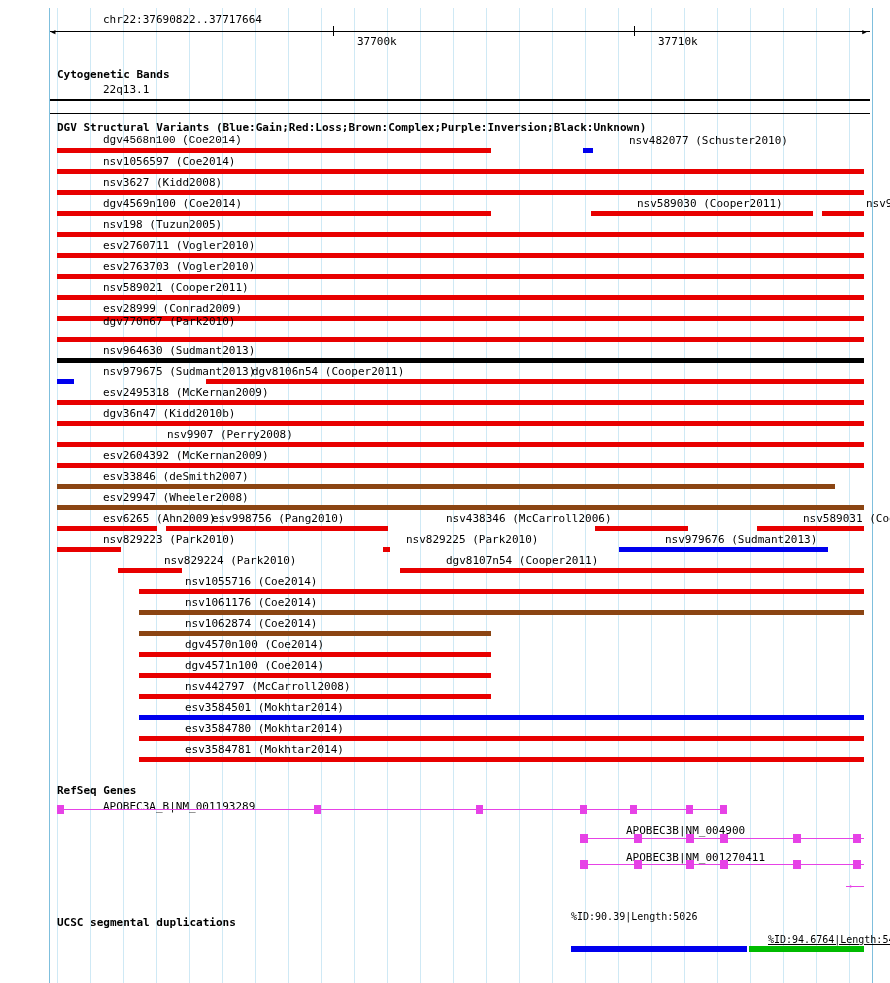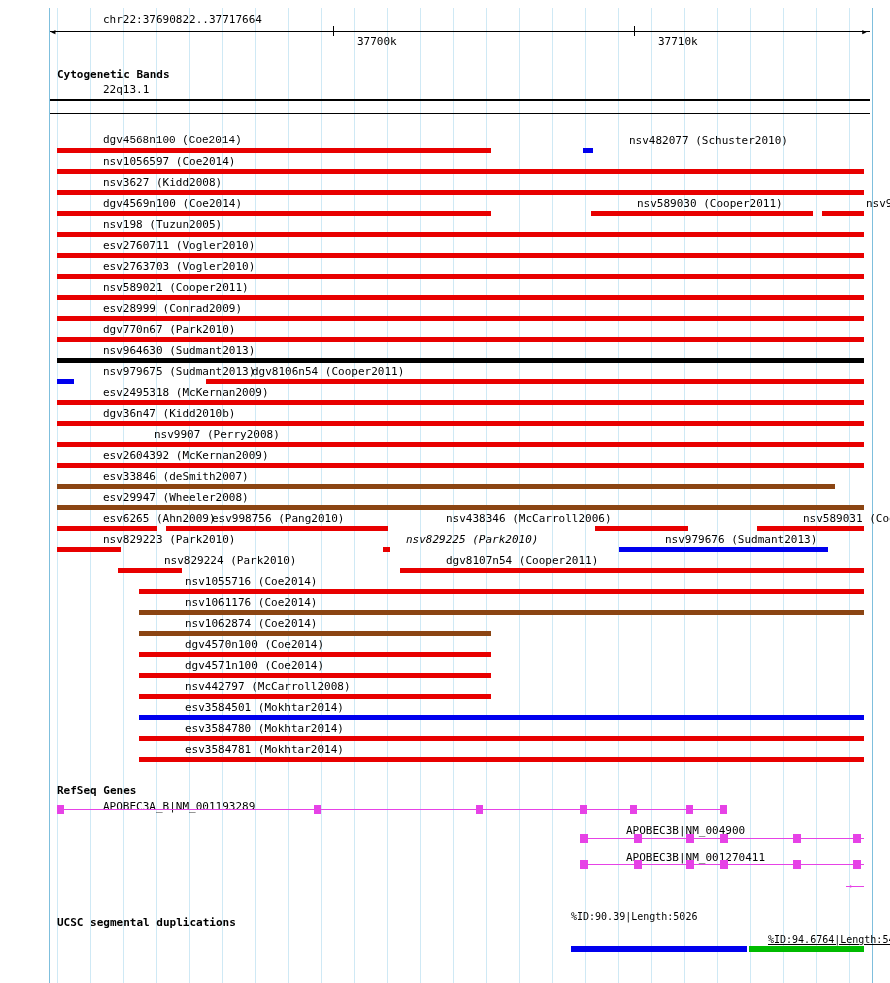--- a/index.html
+++ b/index.html
@@ -64,20 +64,21 @@
   <div class="ruler-tick" style="left:333px;top:26px;height:10px;"></div>
   <div class="ruler-tick" style="left:634px;top:26px;height:10px;"></div>
   <div class="lbl abs" style="left:311px;top:36px;">37700k</div>
   <div class="lbl abs" style="left:612px;top:36px;">37710k</div>
 
   <div class="sect abs" style="left:57px;top:68px;">Cytogenetic Bands</div>
   <div class="lbl abs" style="left:57px;top:84px;">22q13.1</div>
   <div class="hline" style="left:50px;top:99px;width:820px;height:2px;"></div>
 
   <div class="hline" style="left:50px;top:113px;width:820px;"></div>
+  <div class="sect abs" style="left:57px;top:121px;">DGV Structural Variants (Blue:Gain;Red:Loss;Brown:Complex;Purple:Inversion;Black:Unknown)</div>
   <div id="dgv-layer">
       <div class="lbl abs" style="left: 57px; top: 135px; font-family: Liberation Mono, monospace;">dgv4568n100 (Coe2014)</div>
       <div class="bar" style="left: 57px; top: 148px; width: 434px; height: 5px; background: rgb(232, 0, 0);"></div>
       <div class="lbl abs" style="left: 583px; top: 135px;">nsv482077 (Schuster2010)</div>
       <div class="bar" style="left: 583px; top: 148px; width: 10px; height: 5px; background: rgb(0, 0, 238);"></div>
       <div class="lbl abs" style="left: 57px; top: 156px;">nsv1056597 (Coe2014)</div>
       <div class="bar" style="left: 57px; top: 169px; width: 807px; height: 5px; background: rgb(232, 0, 0);"></div>
       <div class="lbl abs" style="left: 57px; top: 177px;">nsv3627 (Kidd2008)</div>
       <div class="bar" style="left: 57px; top: 190px; width: 807px; height: 5px; background: rgb(232, 0, 0);"></div>
       <div class="lbl abs" style="left: 57px; top: 198px;">dgv4569n100 (Coe2014)</div>
@@ -89,51 +90,51 @@
       <div class="lbl abs" style="left: 57px; top: 219px;">nsv198 (Tuzun2005)</div>
       <div class="bar" style="left: 57px; top: 232px; width: 807px; height: 5px; background: rgb(232, 0, 0);"></div>
       <div class="lbl abs" style="left: 57px; top: 240px;">esv2760711 (Vogler2010)</div>
       <div class="bar" style="left: 57px; top: 253px; width: 807px; height: 5px; background: rgb(232, 0, 0);"></div>
       <div class="lbl abs" style="left: 57px; top: 261px;">esv2763703 (Vogler2010)</div>
       <div class="bar" style="left: 57px; top: 274px; width: 807px; height: 5px; background: rgb(232, 0, 0);"></div>
       <div class="lbl abs" style="left: 57px; top: 282px;">nsv589021 (Cooper2011)</div>
       <div class="bar" style="left: 57px; top: 295px; width: 807px; height: 5px; background: rgb(232, 0, 0);"></div>
       <div class="lbl abs" style="left: 57px; top: 303px;">esv28999 (Conrad2009)</div>
       <div class="bar" style="left: 57px; top: 316px; width: 807px; height: 5px; background: rgb(232, 0, 0);"></div>
-      <div class="lbl abs" style="left: 57px; top: 324px;">dgv770n67 (Park2010)</div>
+      <div class="lbl abs" style="left: 57px; top: 316px;">dgv770n67 (Park2010)</div>
       <div class="bar" style="left: 57px; top: 337px; width: 807px; height: 5px; background: rgb(232, 0, 0);"></div>
       <div class="lbl abs" style="left: 57px; top: 345px;">nsv964630 (Sudmant2013)</div>
       <div class="bar" style="left: 57px; top: 358px; width: 807px; height: 5px; background: rgb(0, 0, 0);"></div>
       <div class="lbl abs" style="left: 57px; top: 366px;">nsv979675 (Sudmant2013)</div>
       <div class="bar" style="left: 57px; top: 379px; width: 17px; height: 5px; background: rgb(0, 0, 238);"></div>
       <div class="lbl abs" style="left: 206px; top: 366px;">dgv8106n54 (Cooper2011)</div>
       <div class="bar" style="left: 206px; top: 379px; width: 658px; height: 5px; background: rgb(232, 0, 0);"></div>
       <div class="lbl abs" style="left: 57px; top: 387px;">esv2495318 (McKernan2009)</div>
       <div class="bar" style="left: 57px; top: 400px; width: 807px; height: 5px; background: rgb(232, 0, 0);"></div>
       <div class="lbl abs" style="left: 57px; top: 408px;">dgv36n47 (Kidd2010b)</div>
       <div class="bar" style="left: 57px; top: 421px; width: 807px; height: 5px; background: rgb(232, 0, 0);"></div>
-      <div class="lbl abs" style="left: 60px; top: 429px; padding-left: 48px;">nsv9907 (Perry2008)</div>
+      <div class="lbl abs" style="left: 73px; top: 429px; padding-left: 48px;">nsv9907 (Perry2008)</div>
       <div class="bar" style="left: 57px; top: 442px; width: 807px; height: 5px; background: rgb(232, 0, 0);"></div>
       <div class="lbl abs" style="left: 57px; top: 450px;">esv2604392 (McKernan2009)</div>
       <div class="bar" style="left: 57px; top: 463px; width: 807px; height: 5px; background: rgb(232, 0, 0);"></div>
       <div class="lbl abs" style="left: 57px; top: 471px;">esv33846 (deSmith2007)</div>
       <div class="bar" style="left: 57px; top: 484px; width: 778px; height: 5px; background: rgb(139, 69, 19);"></div>
       <div class="lbl abs" style="left: 57px; top: 492px;">esv29947 (Wheeler2008)</div>
       <div class="bar" style="left: 57px; top: 505px; width: 807px; height: 5px; background: rgb(139, 69, 19);"></div>
       <div class="lbl abs" style="left: 57px; top: 513px;">esv6265 (Ahn2009)</div>
       <div class="bar" style="left: 57px; top: 526px; width: 100px; height: 5px; background: rgb(232, 0, 0);"></div>
       <div class="lbl abs" style="left: 166px; top: 513px;">esv998756 (Pang2010)</div>
       <div class="bar" style="left: 166px; top: 526px; width: 222px; height: 5px; background: rgb(232, 0, 0);"></div>
       <div class="lbl abs" style="left: 400px; top: 513px;">nsv438346 (McCarroll2006)</div>
       <div class="bar" style="left: 595px; top: 526px; width: 93px; height: 5px; background: rgb(232, 0, 0);"></div>
       <div class="lbl abs" style="left: 757px; top: 513px;">nsv589031 (Cooper2011)</div>
       <div class="bar" style="left: 757px; top: 526px; width: 107px; height: 5px; background: rgb(232, 0, 0);"></div>
       <div class="lbl abs" style="left: 57px; top: 534px;">nsv829223 (Park2010)</div>
       <div class="bar" style="left: 57px; top: 547px; width: 64px; height: 5px; background: rgb(232, 0, 0);"></div>
-      <div class="lbl abs" style="left: 360px; top: 534px; font-style: italic;">nsv829225 (Park2010)</div>
+      <div class="lbl abs" style="left: 360px; top: 534px;">nsv829225 (Park2010)</div>
       <div class="bar" style="left: 383px; top: 547px; width: 7px; height: 5px; background: rgb(232, 0, 0);"></div>
       <div class="lbl abs" style="left: 619px; top: 534px;">nsv979676 (Sudmant2013)</div>
       <div class="bar" style="left: 619px; top: 547px; width: 209px; height: 5px; background: rgb(0, 0, 238);"></div>
       <div class="lbl abs" style="left: 118px; top: 555px;">nsv829224 (Park2010)</div>
       <div class="bar" style="left: 118px; top: 568px; width: 64px; height: 5px; background: rgb(232, 0, 0);"></div>
       <div class="lbl abs" style="left: 400px; top: 555px;">dgv8107n54 (Cooper2011)</div>
       <div class="bar" style="left: 400px; top: 568px; width: 464px; height: 5px; background: rgb(232, 0, 0);"></div>
       <div class="lbl abs" style="left: 139px; top: 576px;">nsv1055716 (Coe2014)</div>
       <div class="bar" style="left: 139px; top: 589px; width: 725px; height: 5px; background: rgb(232, 0, 0);"></div>
       <div class="lbl abs" style="left: 139px; top: 597px;">nsv1061176 (Coe2014)</div>

